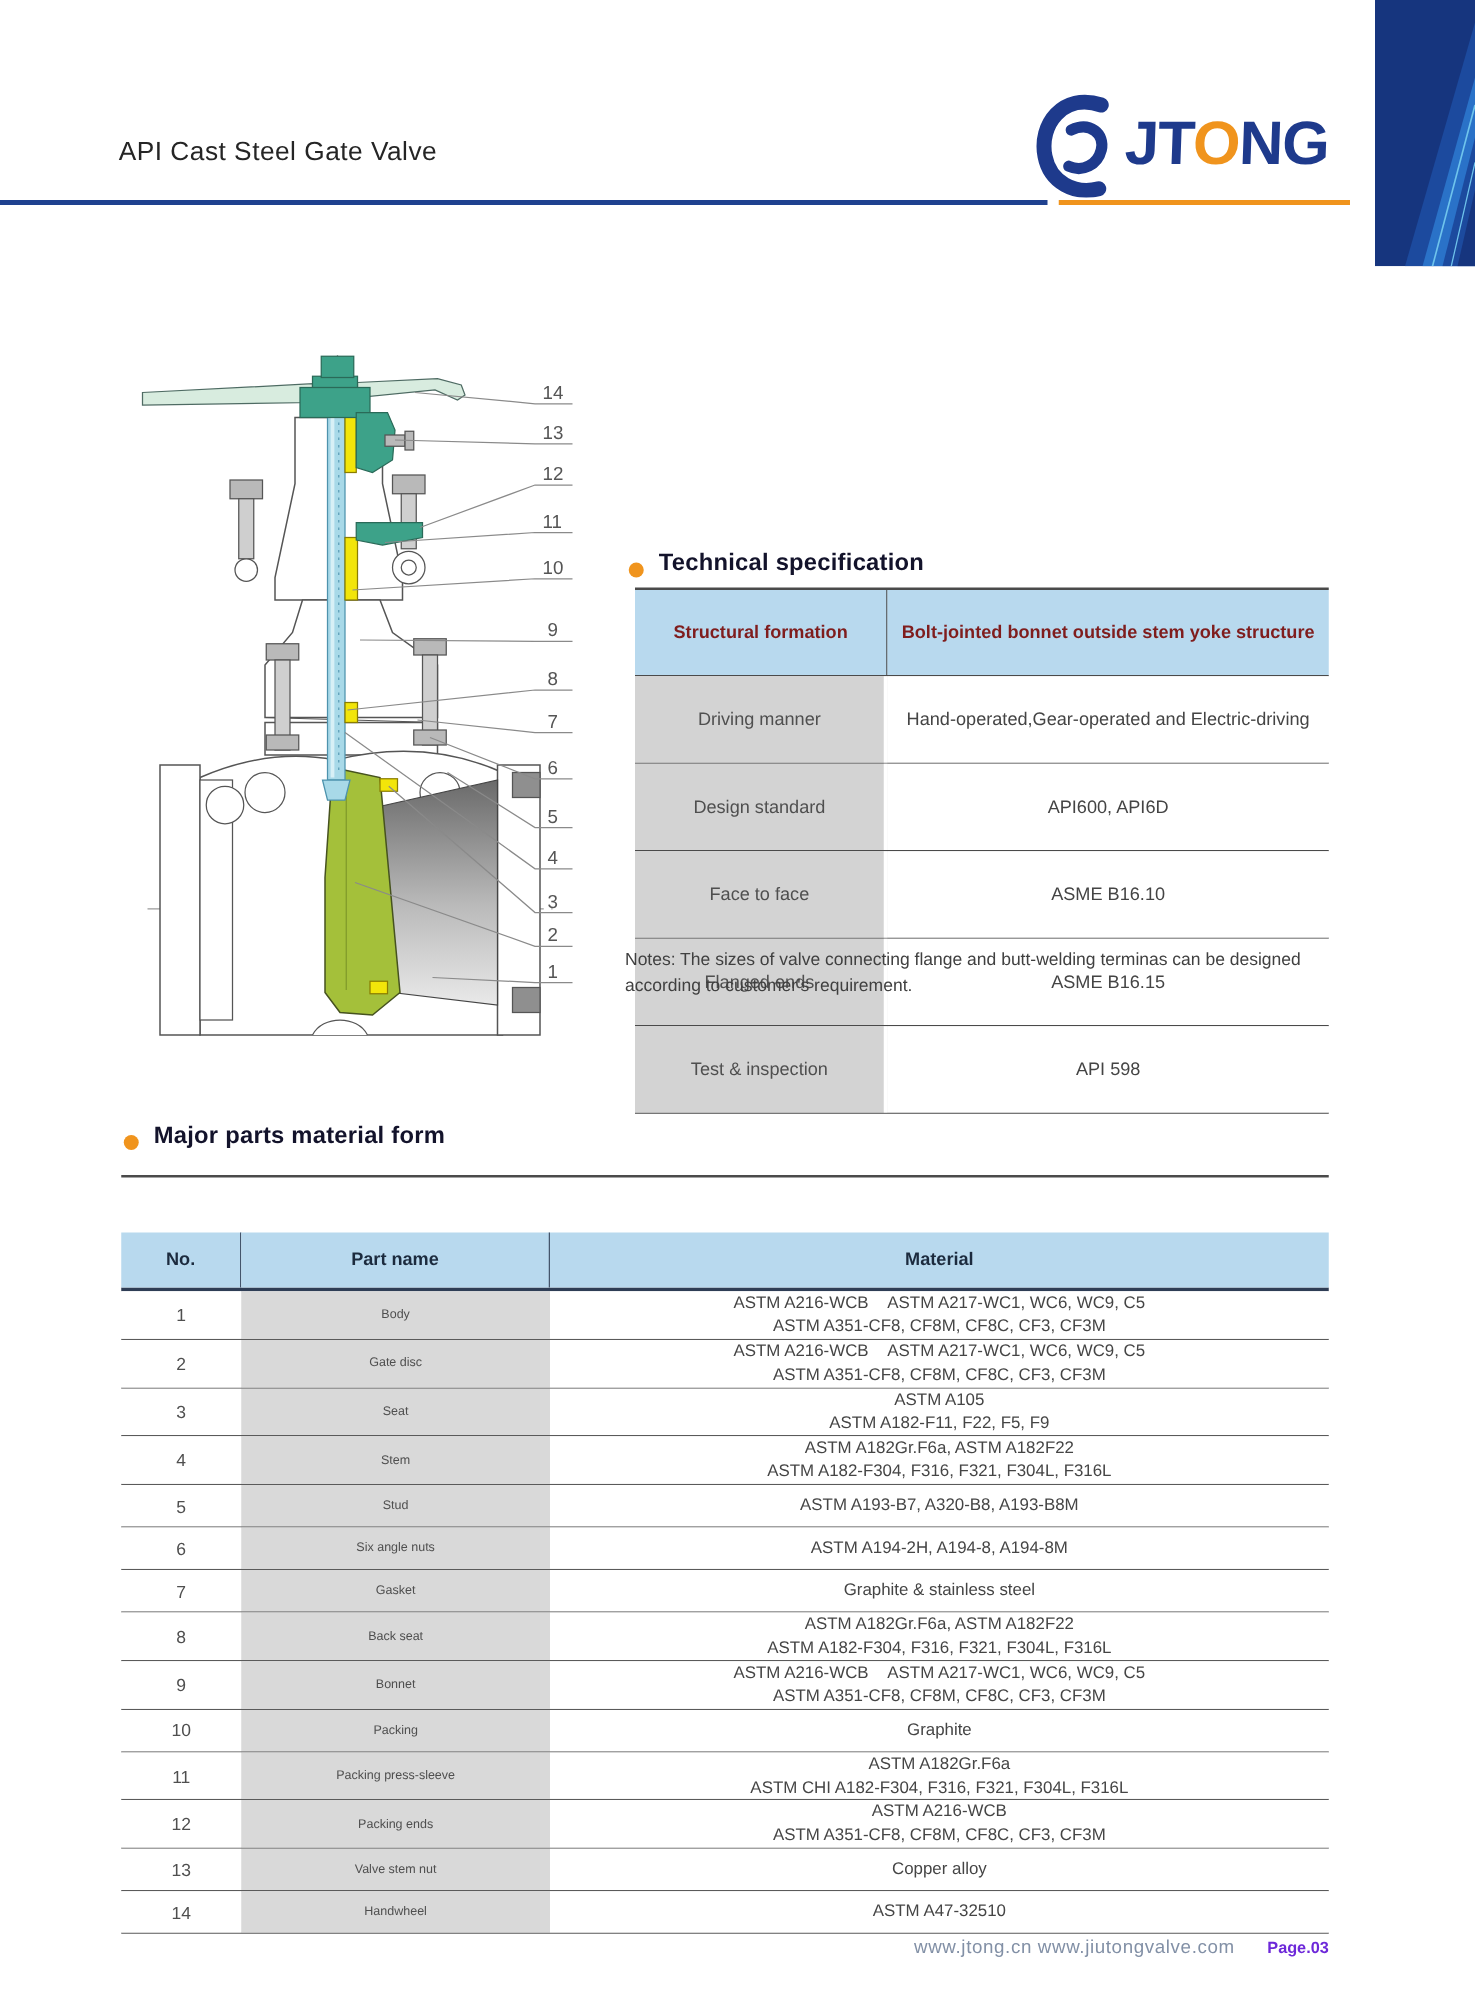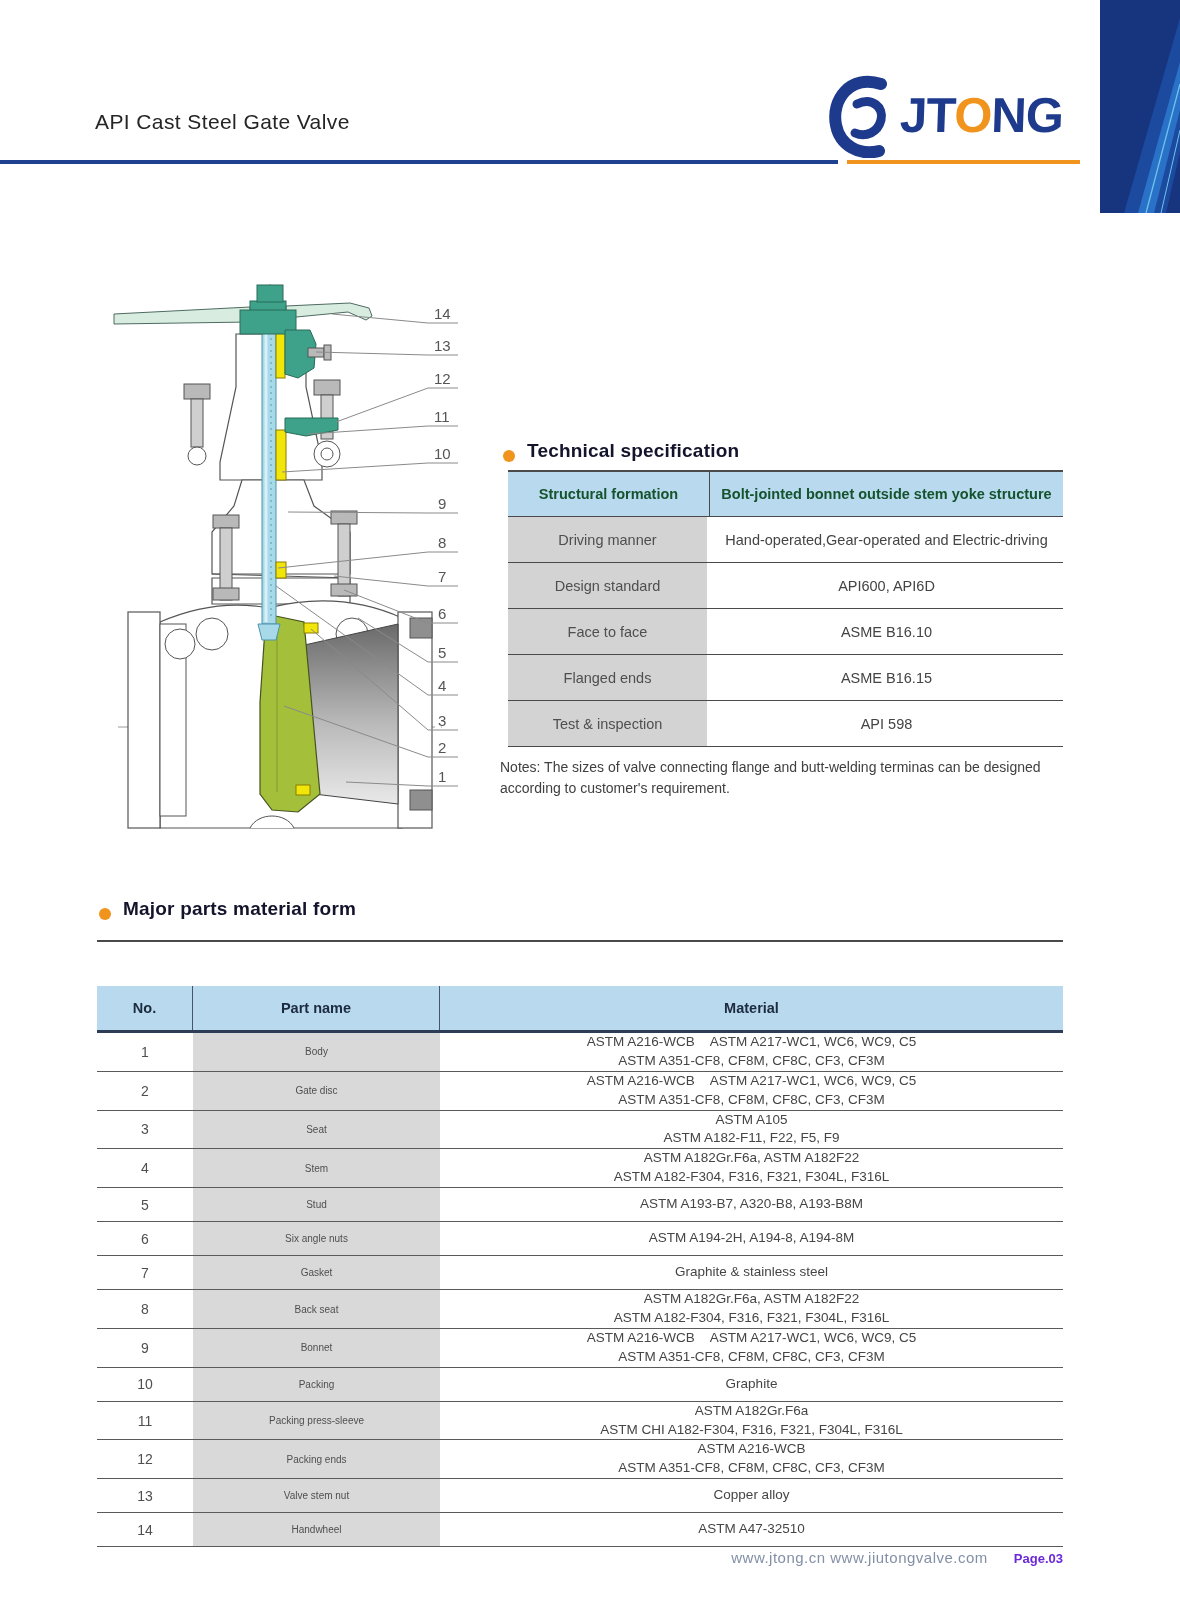--- a/index.html
+++ b/index.html
@@ -20,24 +20,24 @@
   .sec-head{position:absolute;display:flex;align-items:flex-end;gap:12px;}
   .sec-head .bullet{width:12px;height:12px;border-radius:50%;background:#f0941d;flex:0 0 auto;}
   .sec-head .txt{font-size:19px;font-weight:bold;color:#13132b;letter-spacing:.2px;}
   .sec-head.tech{left:503px;top:440px;}
   .sec-head.parts{left:99px;top:898px;}
 
   
   .tech-table{position:absolute;left:508px;top:470px;width:555px;border-top:2px solid #4a4a4a;}
   .trow{display:grid;grid-template-columns:202px 1fr;border-bottom:1.5px solid #4a4a4a;}
   .trow > div{display:flex;align-items:center;justify-content:center;text-align:center;}
-  .trow.thead > div{background:#b8d9ee;min-height:44px;font-weight:bold;font-size:14.5px;color:#14532d;}
+  .trow.thead > div{background:#b8d9ee;min-height:44px;font-weight:bold;font-size:14.5px;color:#7f1d1d;}
   .trow.thead .tl{border-right:1.5px solid #4a4a4a;}
   .trow .tl{background:#d3d3d3;min-height:45px;font-size:14.5px;color:#4f4f4f;border-right:3px solid #ffffff;}
-  .trow .tv{background:#ffffff;min-height:45px;font-size:14.5px;color:#444444;padding:0 6px;}
+  .trow .tv{background:#ffffff;min-height:45px;font-size:14.5px;color:#444444;padding:12px 6px;}
   .notes{position:absolute;left:500px;top:757px;width:572px;font-size:14px;color:#404040;line-height:1.5;}
 
   
   .parts-table{position:absolute;left:97px;top:940px;width:966px;border-top:2px solid #4a4a4a;}
   .prow{display:grid;grid-template-columns:96px 247px 1fr;border-bottom:1.5px solid #5a5a5a;}
   .prow > div{display:flex;align-items:center;justify-content:center;text-align:center;}
   .prow.phead > div{background:#b8d9ee;min-height:44px;font-weight:bold;font-size:14.5px;color:#1c2b3e;}
   .prow.phead .c1,.prow.phead .c2{border-right:1.5px solid #44556b;}
   .prow.phead{border-bottom:3px solid #2e3d55;margin-top:44px;}
   .prow .c1{background:#ffffff;min-height:33px;font-size:14px;color:#4f4f4f;}

